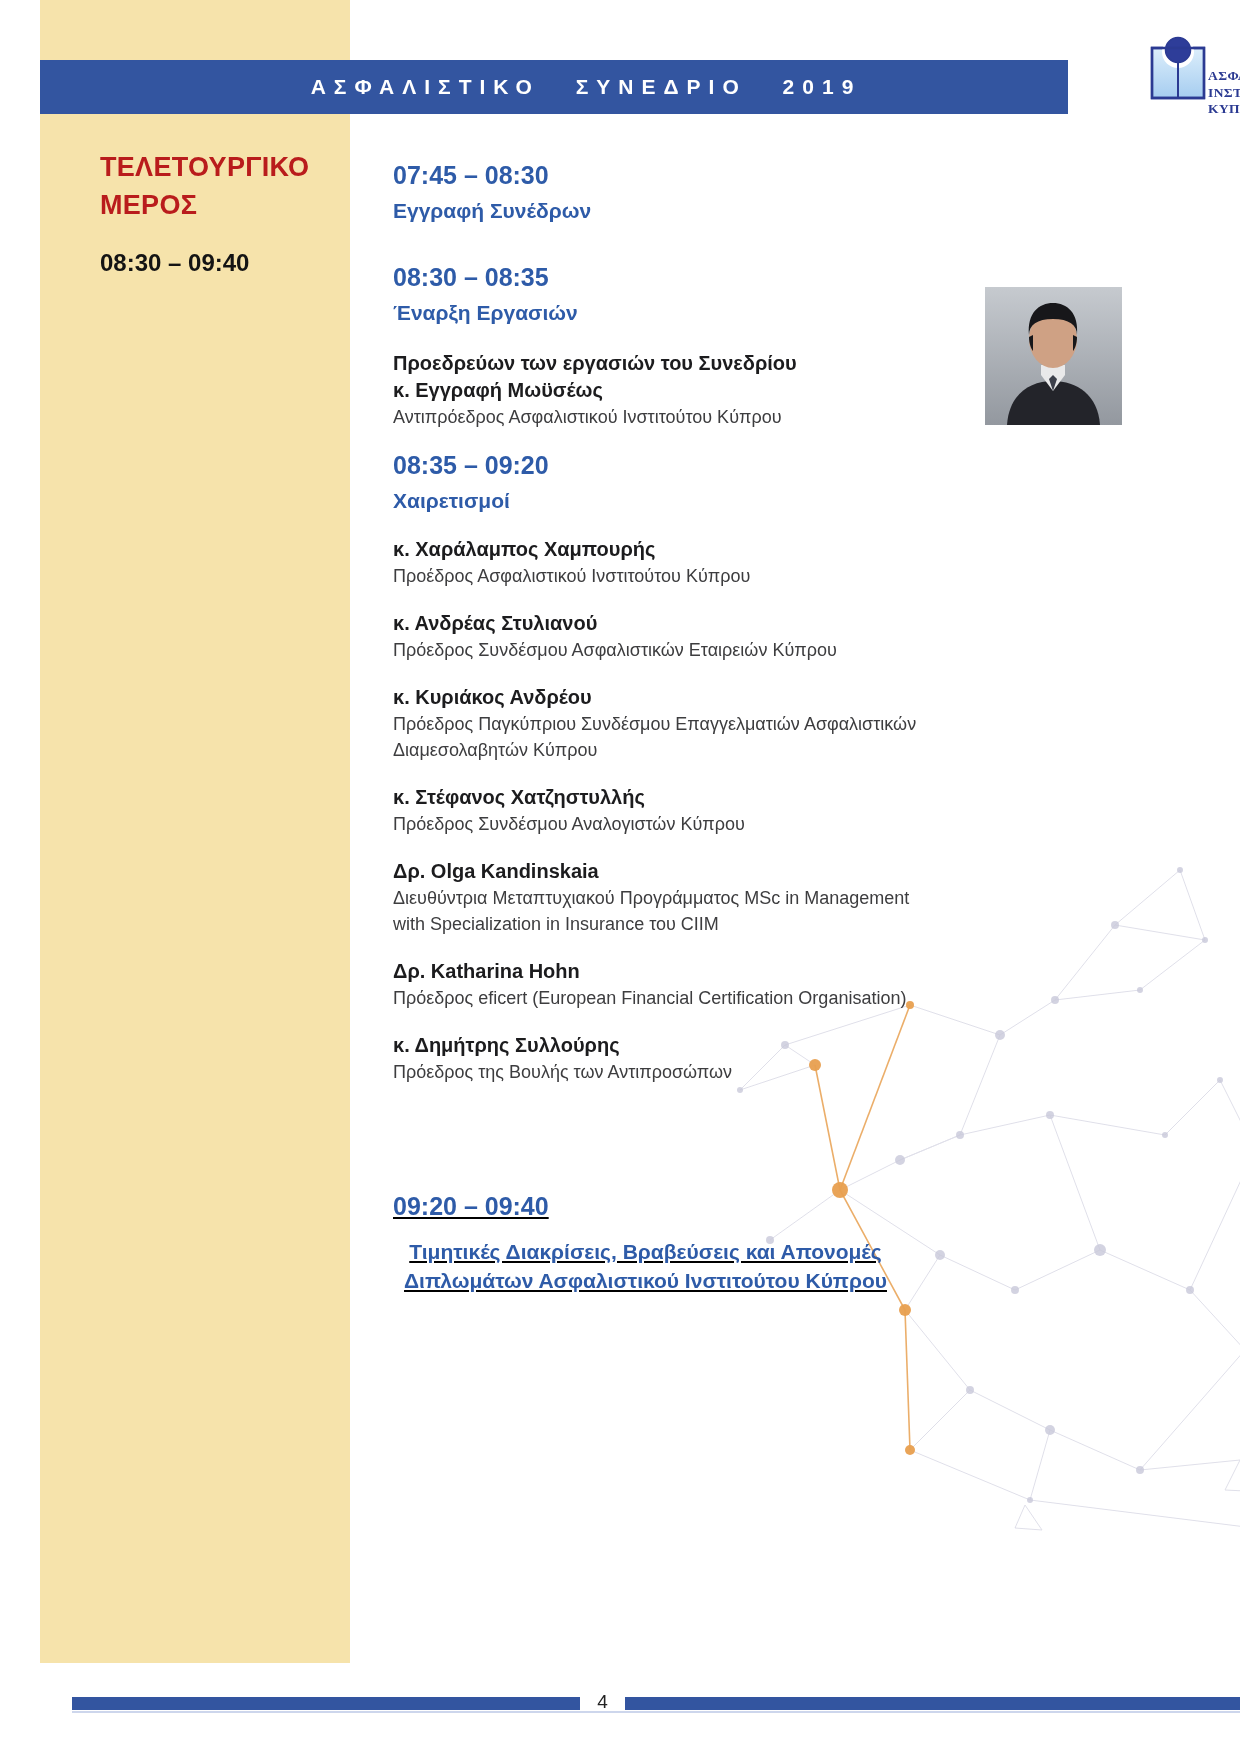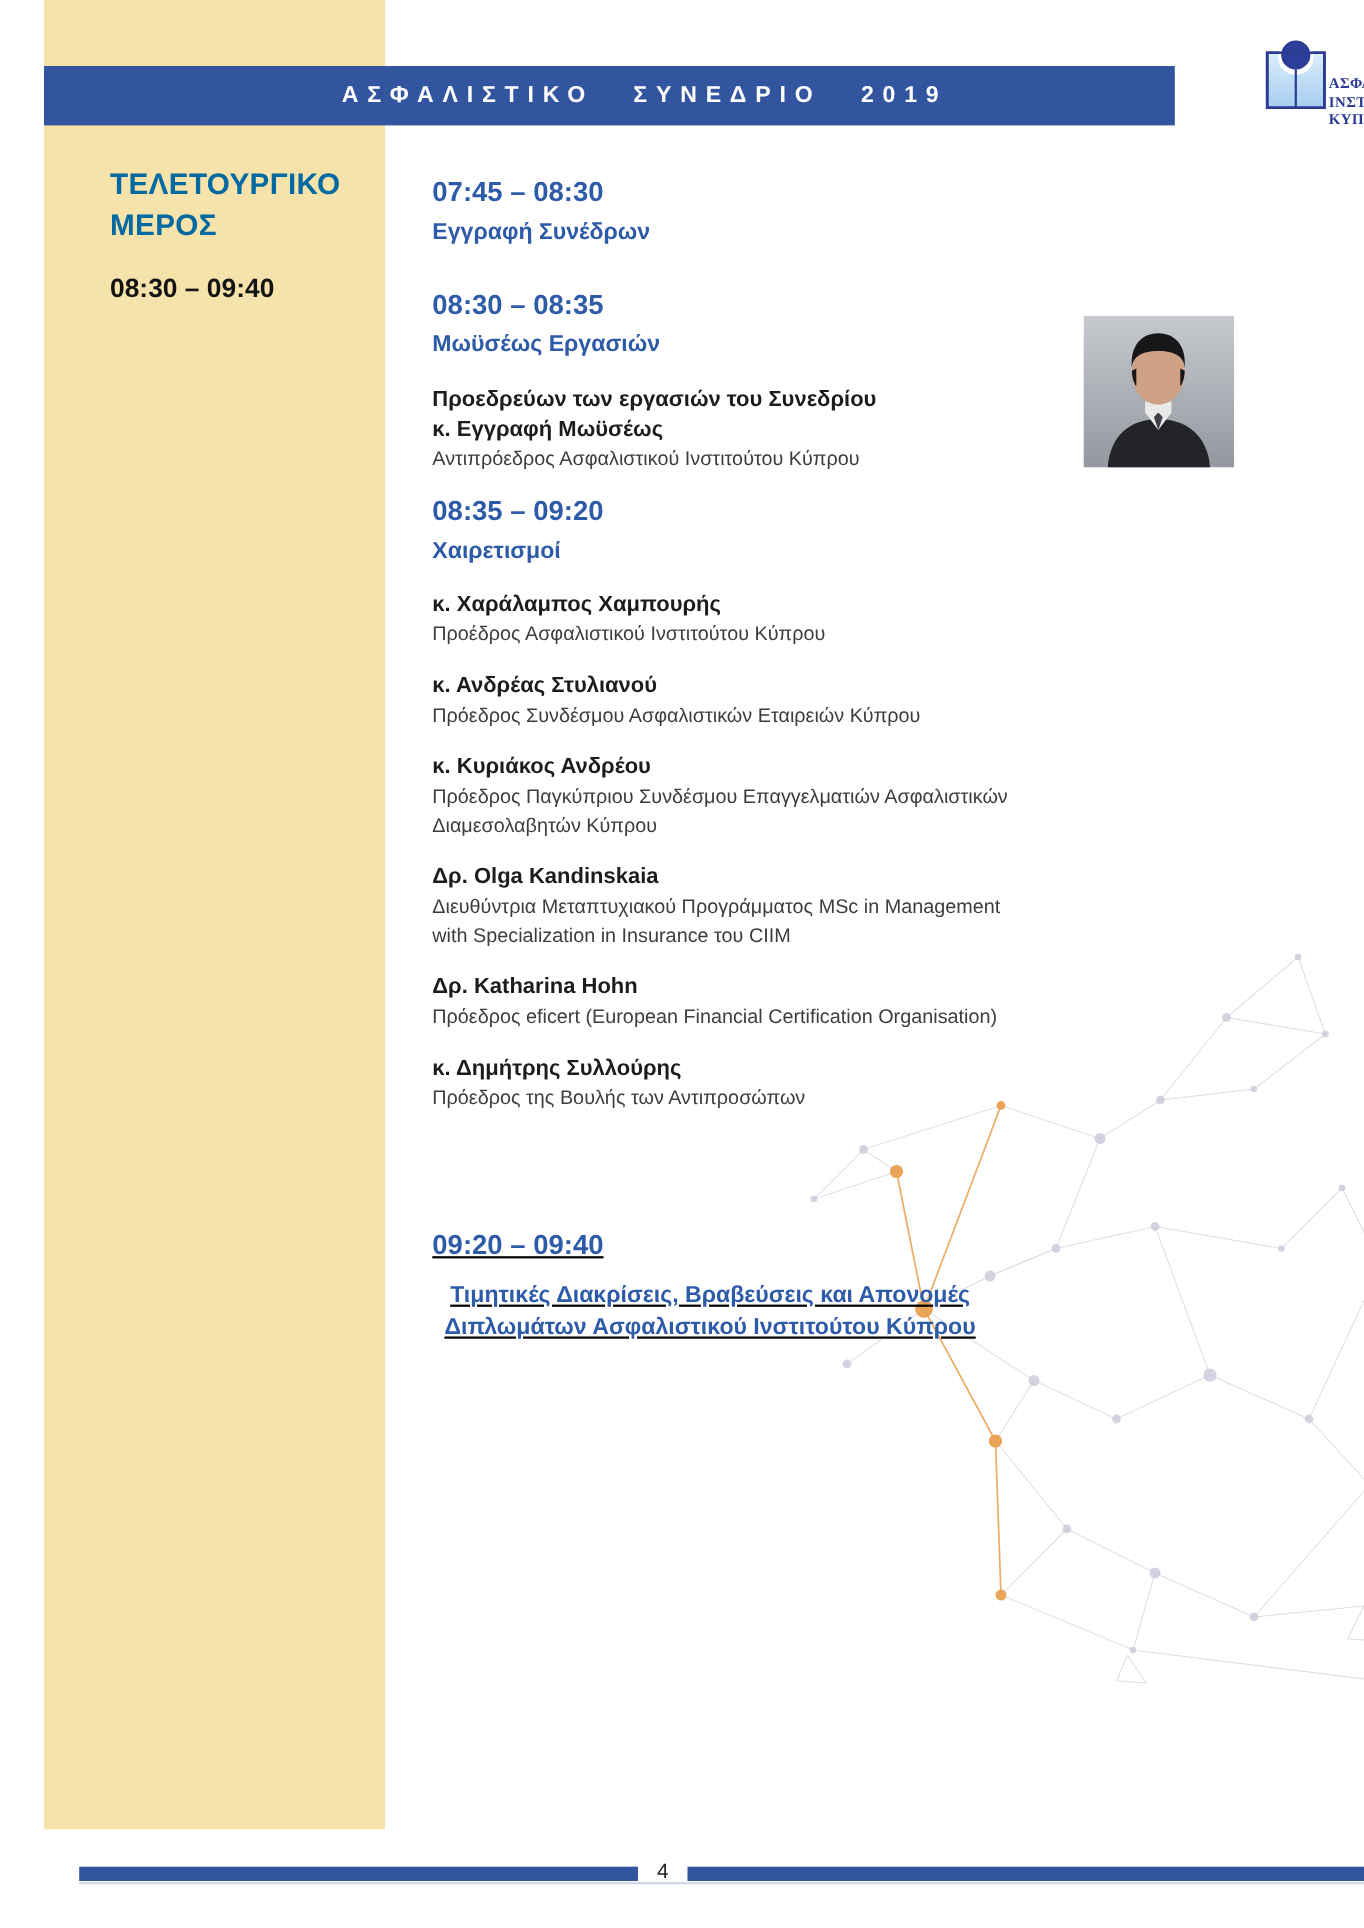--- a/index.html
+++ b/index.html
@@ -9,21 +9,21 @@
   .sidebar-band{position:absolute;left:0;top:0;width:310px;height:1663px;background:#f6e3ab;z-index:1;}
   
   .header-bar{position:absolute;left:0;top:60px;width:1028px;height:54px;background:#3355a0;z-index:2;
               display:flex;align-items:center;justify-content:center;}
   .header-title{color:#ffffff;font-weight:bold;font-size:21px;letter-spacing:8px;word-spacing:22px;
                 margin-left:64px;white-space:nowrap;}
   .logo{position:absolute;left:1108px;top:36px;display:flex;z-index:2;font-family:Liberation Serif, serif;}
   .logo-text{color:#2b3a92;font-weight:bold;font-size:13.5px;line-height:16.5px;margin-top:32px;letter-spacing:0.4px;}
   
   .sidebar-title{position:absolute;left:60px;top:148px;width:235px;font-size:27px;font-weight:bold;
-                 color:#0369a1;line-height:38px;z-index:2;letter-spacing:0.3px;}
+                 color:#b91c1c;line-height:38px;z-index:2;letter-spacing:0.3px;}
   .sidebar-time{position:absolute;left:60px;top:249px;font-size:24px;font-weight:bold;color:#141414;z-index:2;}
   
   .main{position:absolute;left:353px;top:160px;width:545px;z-index:3;}
   .time{color:#2e5ba8;font-size:25px;font-weight:bold;line-height:30px;}
   .session-title{color:#2e5ba8;font-size:21px;font-weight:bold;line-height:27px;margin-top:7px;}
   .bold-line{font-size:20px;font-weight:bold;color:#1c1c1e;line-height:27px;}
   .role{font-size:18px;color:#3d3d3f;line-height:26px;}
   .mt-session{margin-top:38px;}
   .chair{margin-top:24px;}
   .mt-greet{margin-top:20px;}
@@ -151,21 +151,21 @@
       <path d="M92,50 C92,56 90,62 88,64 L88,48 Z" fill="#17171a"></path>
     </svg>
   </span>
 
   <div class="main">
 
     <div class="time">07:45 – 08:30</div>
     <div class="session-title">Εγγραφή Συνέδρων</div>
 
     <div class="time mt-session">08:30 – 08:35</div>
-    <div class="session-title">Μωϋσέως Εργασιών</div>
+    <div class="session-title">Έναρξη Εργασιών</div>
 
     <div class="chair">
       <div class="bold-line">Προεδρεύων των εργασιών του Συνεδρίου</div>
       <div class="bold-line">κ. Εγγραφή Μωϋσέως</div>
       <div class="role">Αντιπρόεδρος Ασφαλιστικού Ινστιτούτου Κύπρου</div>
     </div>
 
     <div class="time mt-greet">08:35 – 09:20</div>
     <div class="session-title">Χαιρετισμοί</div>
 
@@ -176,20 +176,24 @@
       </div>
         <div class="speaker">
         <div class="bold-line">κ. Ανδρέας Στυλιανού</div>
         <div class="role">Πρόεδρος Συνδέσμου Ασφαλιστικών Εταιρειών Κύπρου</div>
       </div>
         <div class="speaker">
         <div class="bold-line">κ. Κυριάκος Ανδρέου</div>
         <div class="role">Πρόεδρος Παγκύπριου Συνδέσμου Επαγγελματιών Ασφαλιστικών Διαμεσολαβητών Κύπρου</div>
       </div>
         <div class="speaker">
+        <div class="bold-line">κ. Στέφανος Χατζηστυλλής</div>
+        <div class="role">Πρόεδρος Συνδέσμου Αναλογιστών Κύπρου</div>
+      </div>
+        <div class="speaker">
         <div class="bold-line">Δρ. Olga Kandinskaia</div>
         <div class="role">Διευθύντρια Μεταπτυχιακού Προγράμματος MSc in Management with Specialization in Insurance του CIIM</div>
       </div>
         <div class="speaker">
         <div class="bold-line">Δρ. Katharina Hohn</div>
         <div class="role">Πρόεδρος eficert (European Financial Certification Organisation)</div>
       </div>
         <div class="speaker">
         <div class="bold-line">κ. Δημήτρης Συλλούρης</div>
         <div class="role">Πρόεδρος της Βουλής των Αντιπροσώπων</div>

